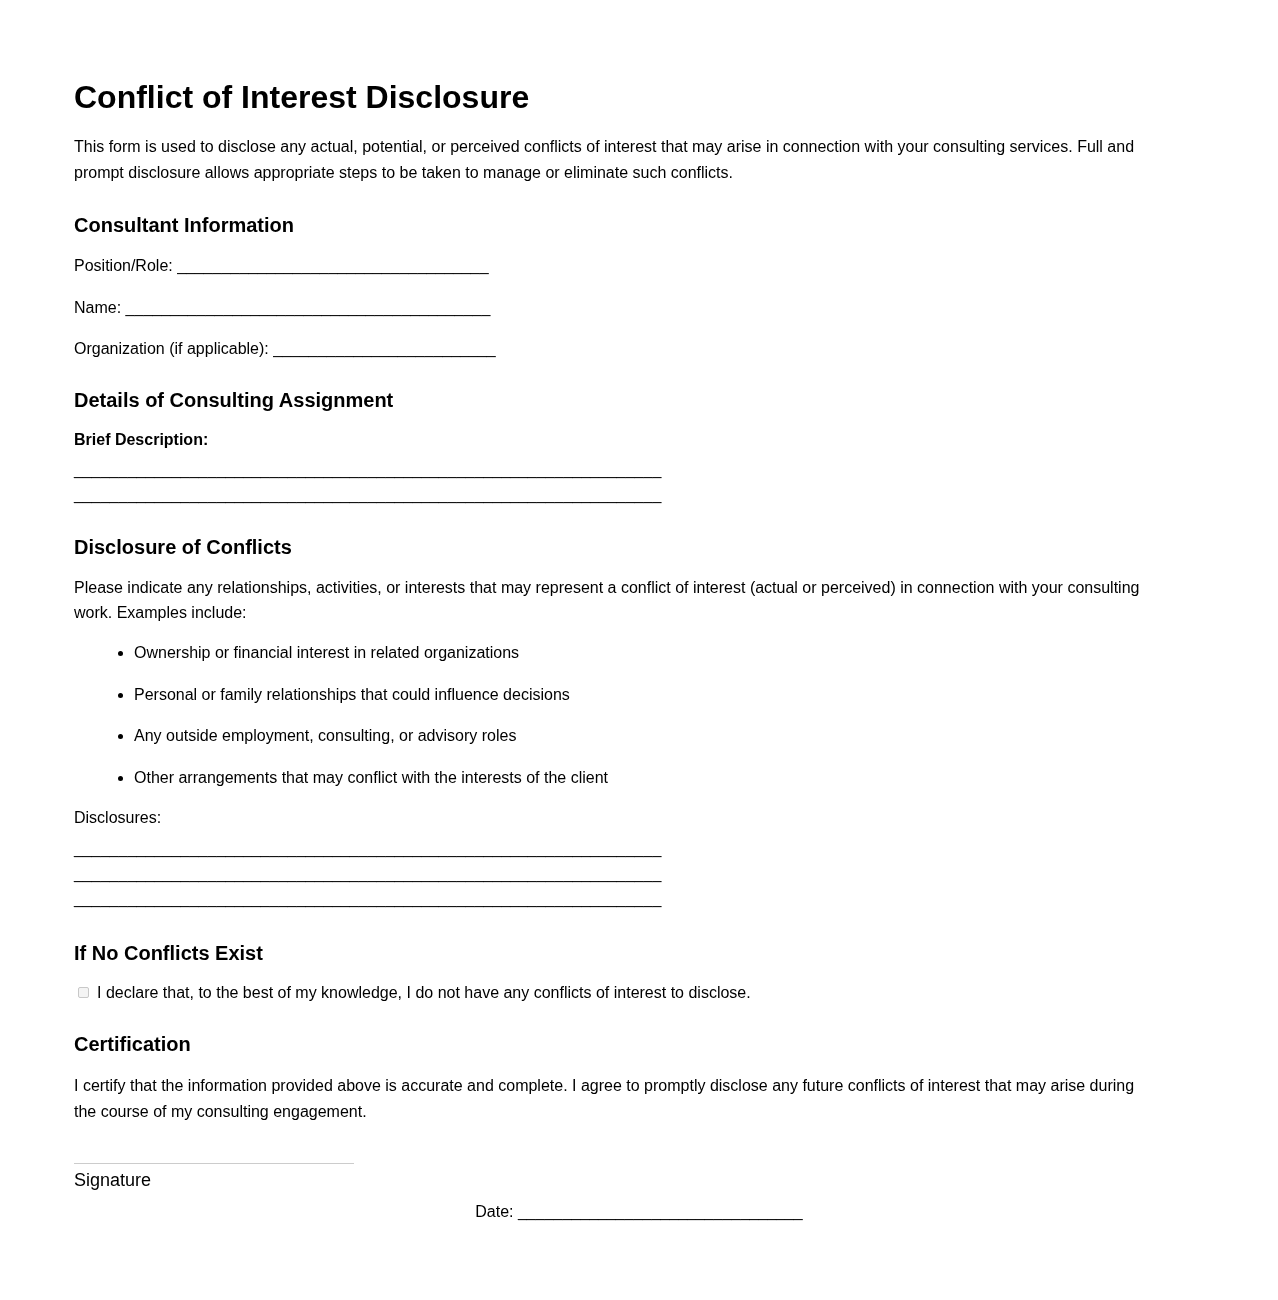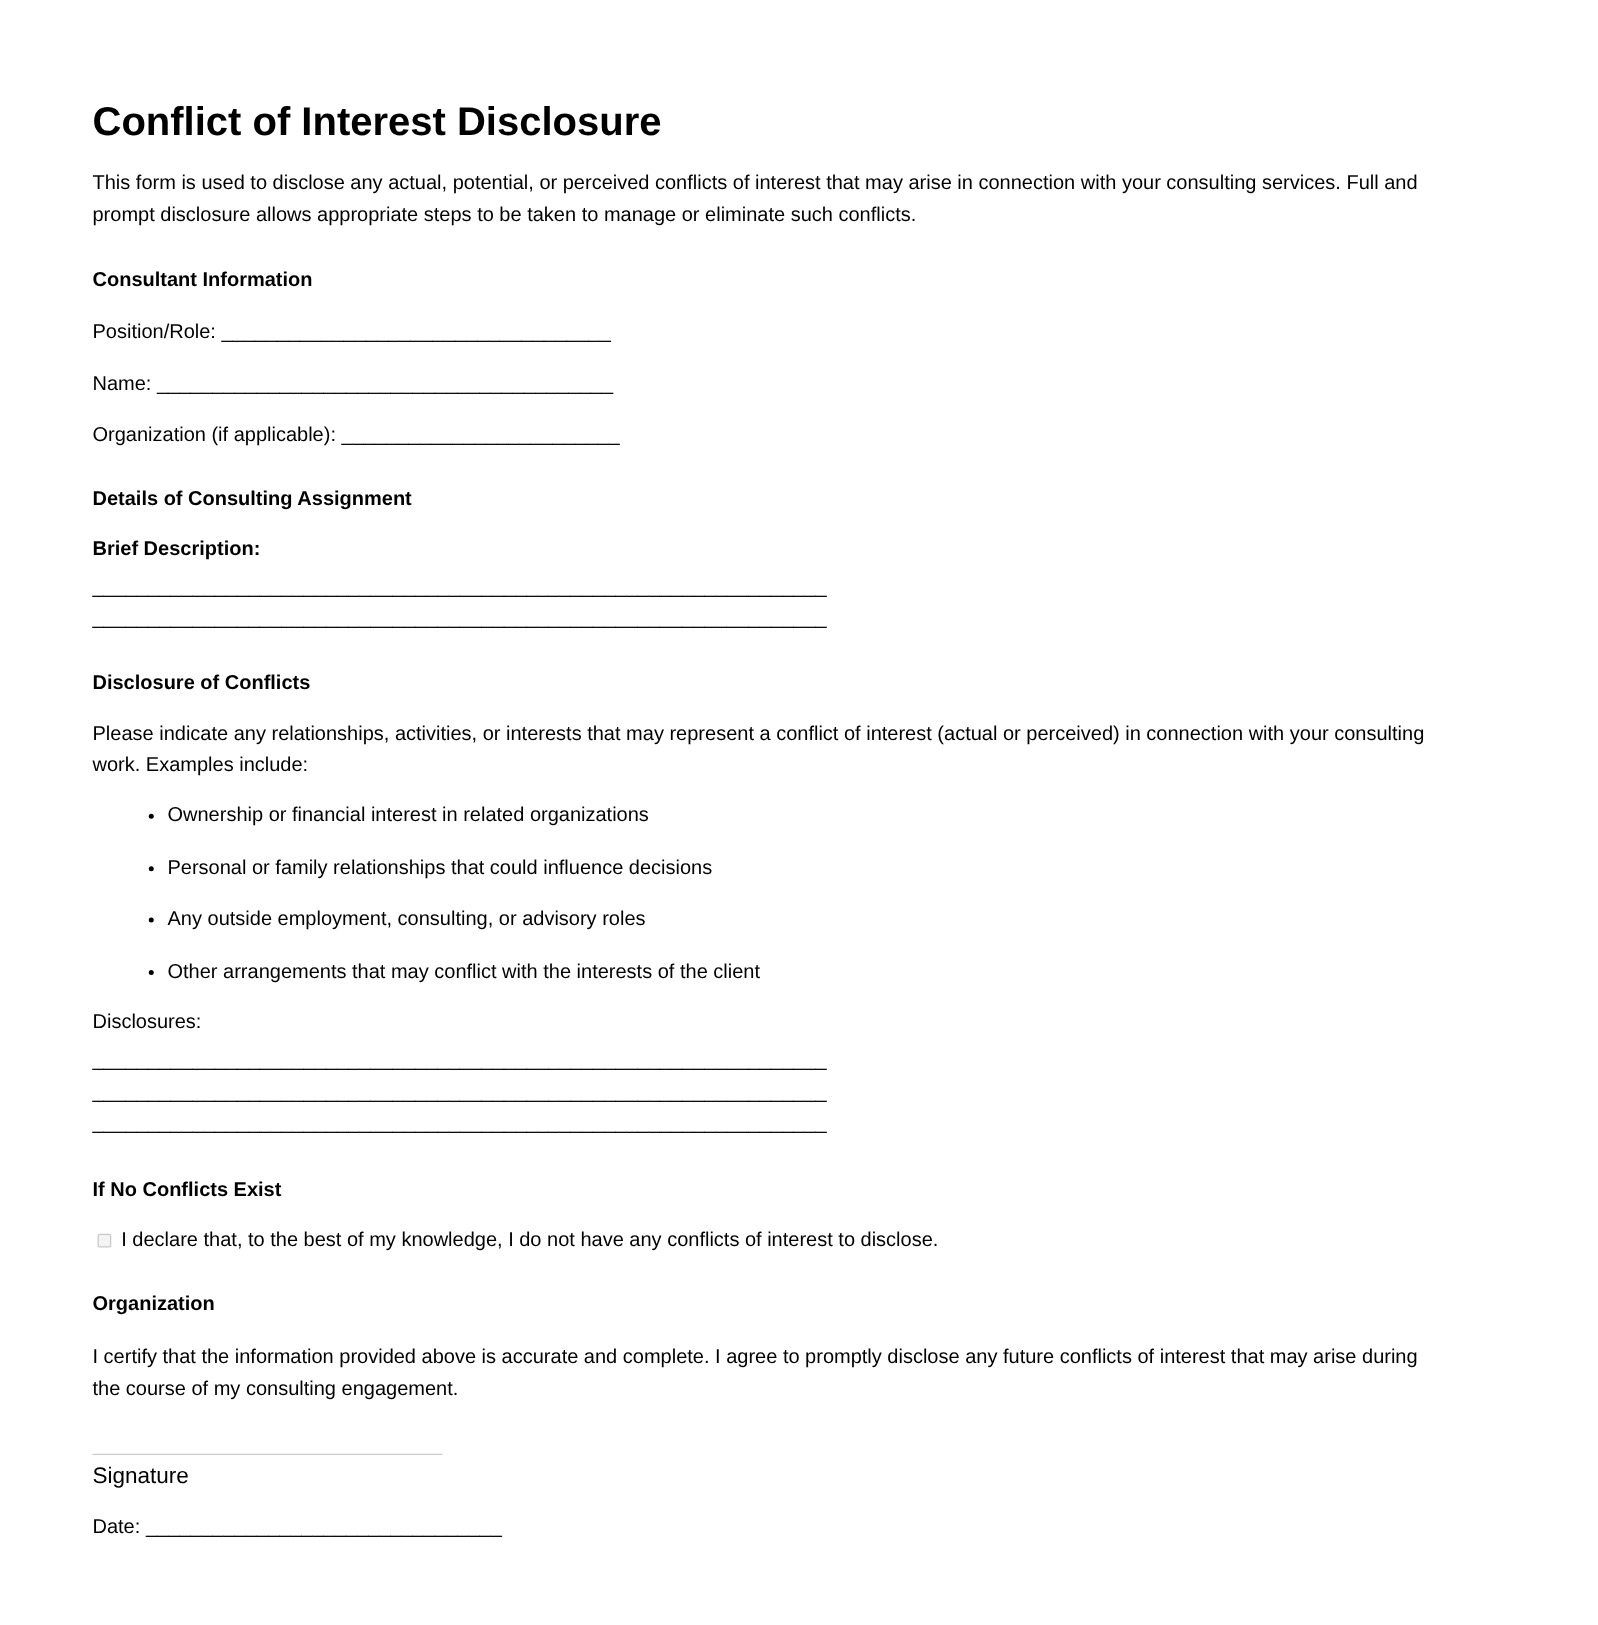--- a/index.html
+++ b/index.html
@@ -27,21 +27,21 @@
       margin: 0;
       padding-top: 78px;
       line-height: 38px;
     }
     .intro {
       margin: 18px 0 0 0;
       line-height: 26px;
       width: 1075px;
     }
     h2 {
-      font-size: 16px;
+      font-size: 20px;
       font-weight: bold;
       margin: 0;
       line-height: 22px;
     }
     .section { margin: 0; }
     .sec-consultant h2 { margin-top: 28px; }
     .field {
       margin: 0;
       line-height: 22px;
       white-space: pre;
@@ -104,23 +104,24 @@
       width: 280px;
       border-top: 1px solid #cccccc;
       height: 0;
     }
     .sig-label {
       font-size: 18px;
       line-height: 18px;
       margin-top: 7px;
     }
     .date-field {
-      margin-top: 22px;
+      margin-top: 12px;
       line-height: 22px;
       white-space: pre;
+      text-align: center;
     }
   </style>
 </head>
 <body>
 
 <div class="page">
 
   <h1>Conflict of Interest Disclosure</h1>
   <p class="intro">This form is used to disclose any actual, potential, or perceived conflicts of interest that may arise in connection with your consulting services. Full and prompt disclosure allows appropriate steps to be taken to manage or eliminate such conflicts.</p>
 
@@ -159,21 +160,21 @@
 
   <section class="section sec-noconflict">
     <h2>If No Conflicts Exist</h2>
     <label class="check-row">
       <span class="checkbox"></span>
       <span>I declare that, to the best of my knowledge, I do not have any conflicts of interest to disclose.</span>
     </label>
   </section>
 
   <section class="section sec-cert">
-    <h2>Organization</h2>
+    <h2>Certification</h2>
     <p class="desc" style="margin-bottom:0">I certify that the information provided above is accurate and complete. I agree to promptly disclose any future conflicts of interest that may arise during the course of my consulting engagement.</p>
     <div class="signature-block">
       <div class="sig-line"></div>
       <div class="sig-label">Signature</div>
     </div>
     <div class="date-field"><span>Date:</span> <span>________________________________</span></div>
   </section>
 
 </div>
 

